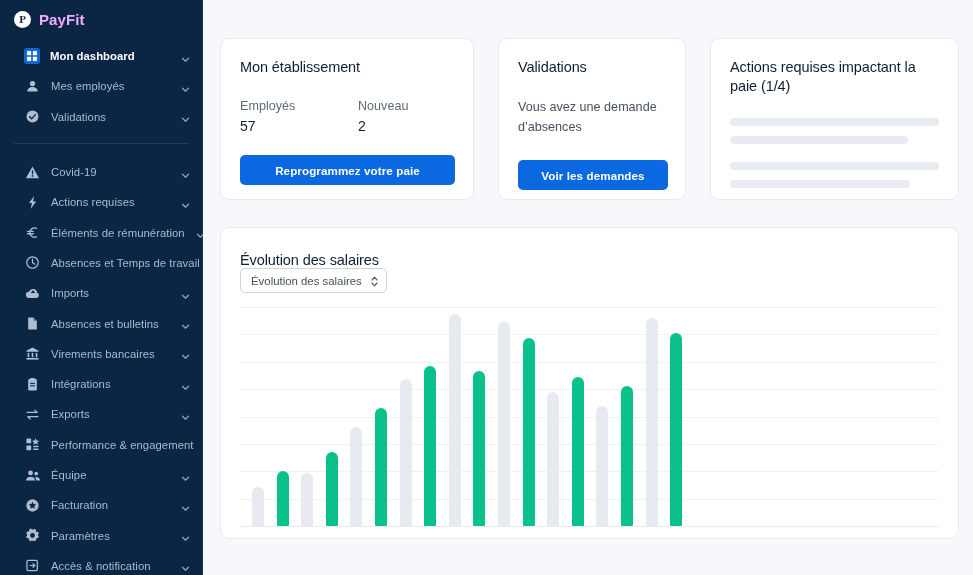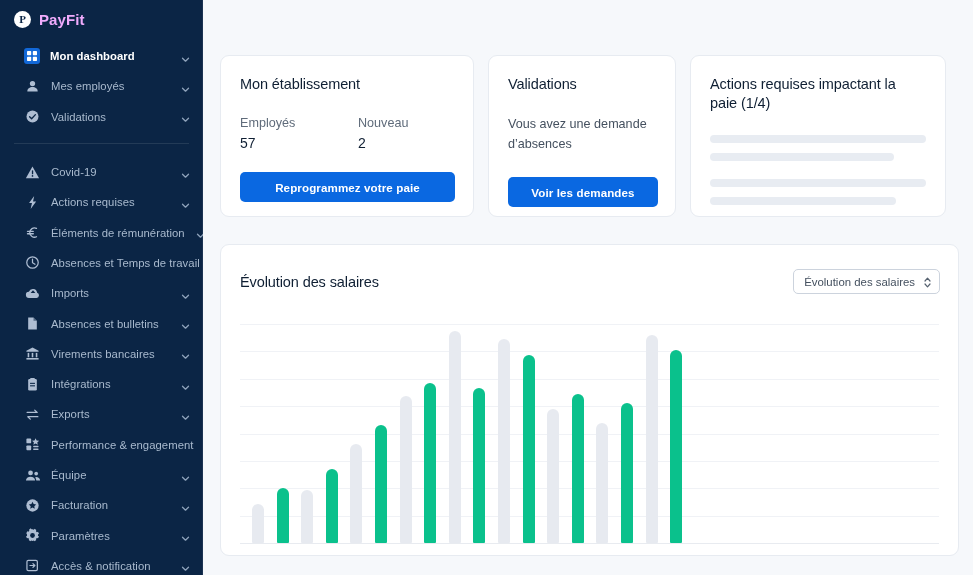--- a/index.html
+++ b/index.html
@@ -60,22 +60,22 @@
   #main {
     flex:1 1 auto; height:575px; background:#f6f8fb;
     padding:0; overflow:hidden; position:relative;
   }
 
   .card {
     background:#ffffff; border:1px solid #e7ebf1; border-radius:9px;
   }
 
   #top-row {
-    display:flex; gap:14px;
-    padding:55px 14px 0 17px;
+    display:flex; gap:24px;
+    padding:38px 14px 0 17px;
   }
   #card-establishment { width:254px; height:162px; padding:19px 19px 0 19px; }
   #card-validations   { width:188px; height:162px; padding:19px 19px 0 19px; }
   #card-actions       { width:256px; height:162px; padding:19px 19px 0 19px; }
 
   .card-title {
     font-size:14.5px; color:#0f1f33; font-weight:400; line-height:1.32;
     letter-spacing:-.1px;
   }
   .stats { display:flex; margin-top:22px; }
@@ -99,22 +99,23 @@
 
   .skeleton-wrap { margin-top:22px; }
   .skel { height:8px; border-radius:4px; background:#e8ecf2; margin-bottom:10px; }
 
   
   #card-chart {
     margin:27px 14px 0 17px; height:312px;
     position:relative; overflow:hidden;
   }
   .chart-head {
-    display:flex; align-items:center; justify-content:space-between;
+    display:flex; align-items:flex-start; justify-content:space-between;
     padding:24px 18px 0 19px;
+    flex-direction:column;
   }
   .chart-title { font-size:14.5px; color:#0f1f33; letter-spacing:-.1px; }
   .chart-select {
     display:flex; align-items:center; gap:8px;
     border:1px solid #ccd3dd; border-radius:5px;
     height:25px; padding:0 7px 0 10px; background:#fff; cursor:pointer;
   }
   .chart-select-label { font-size:11.4px; color:#44505f; white-space:nowrap; }
   .chart-select-icon { width:9px; height:13px; color:#55616f; }
 

